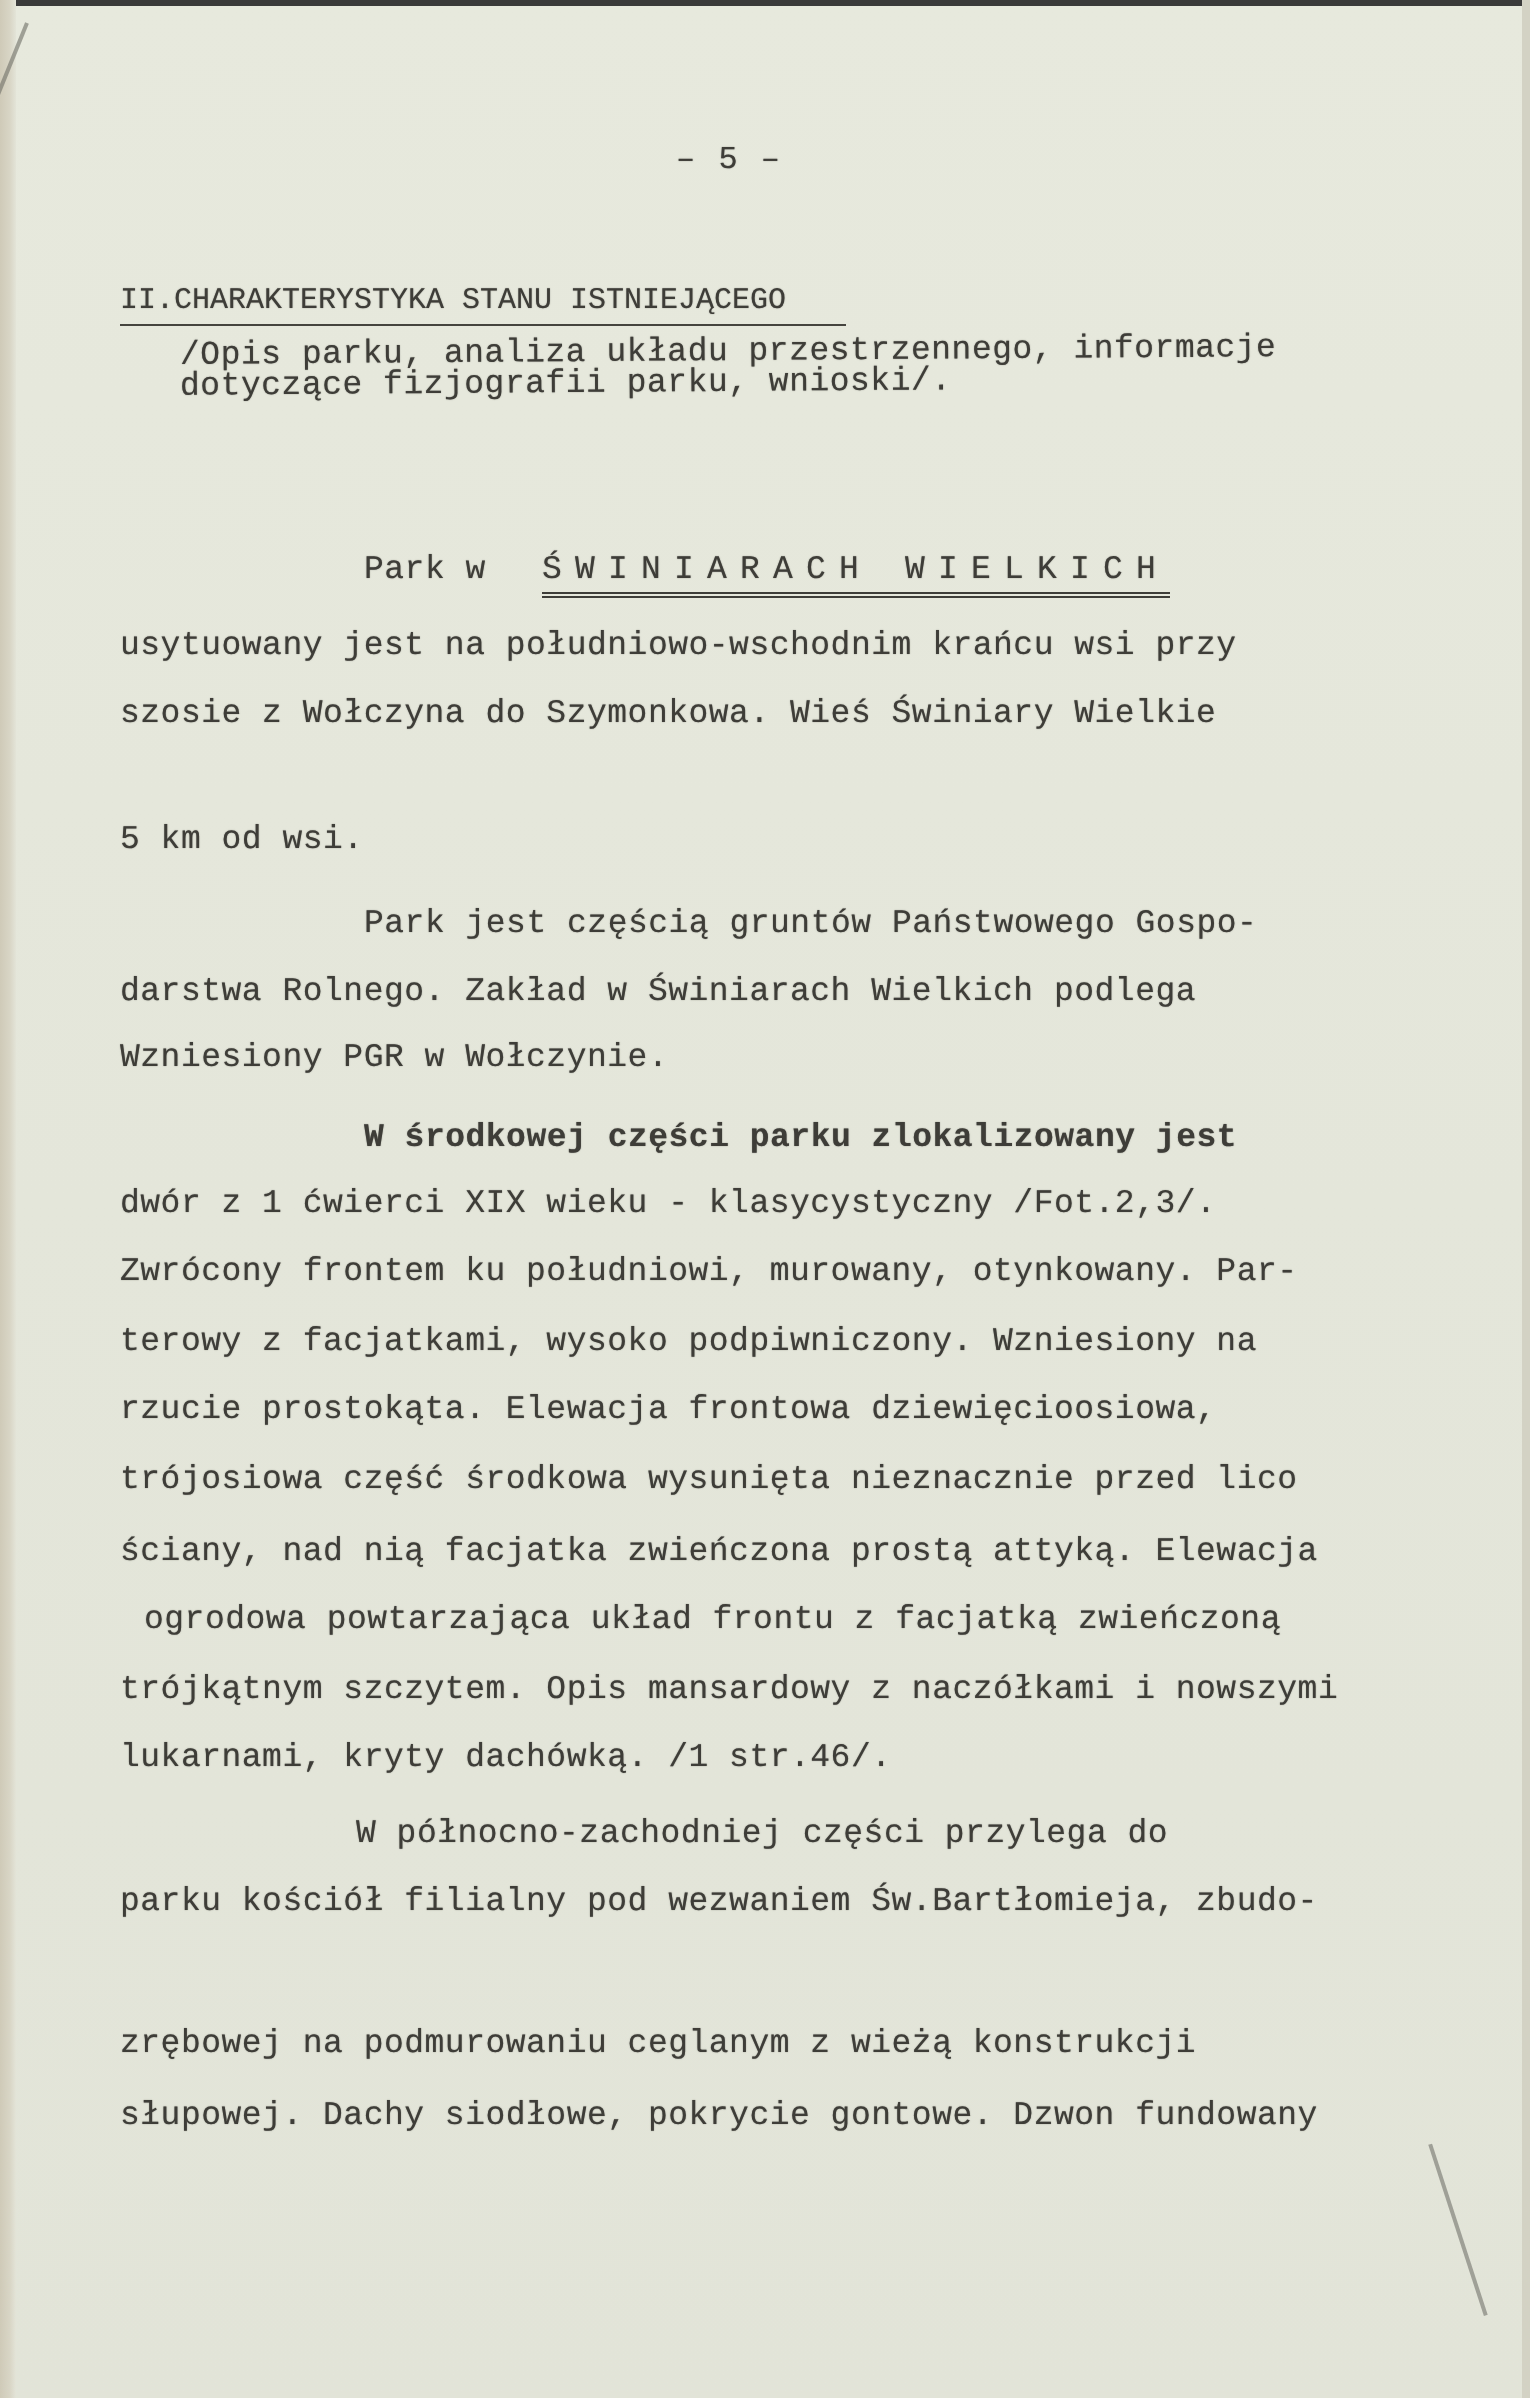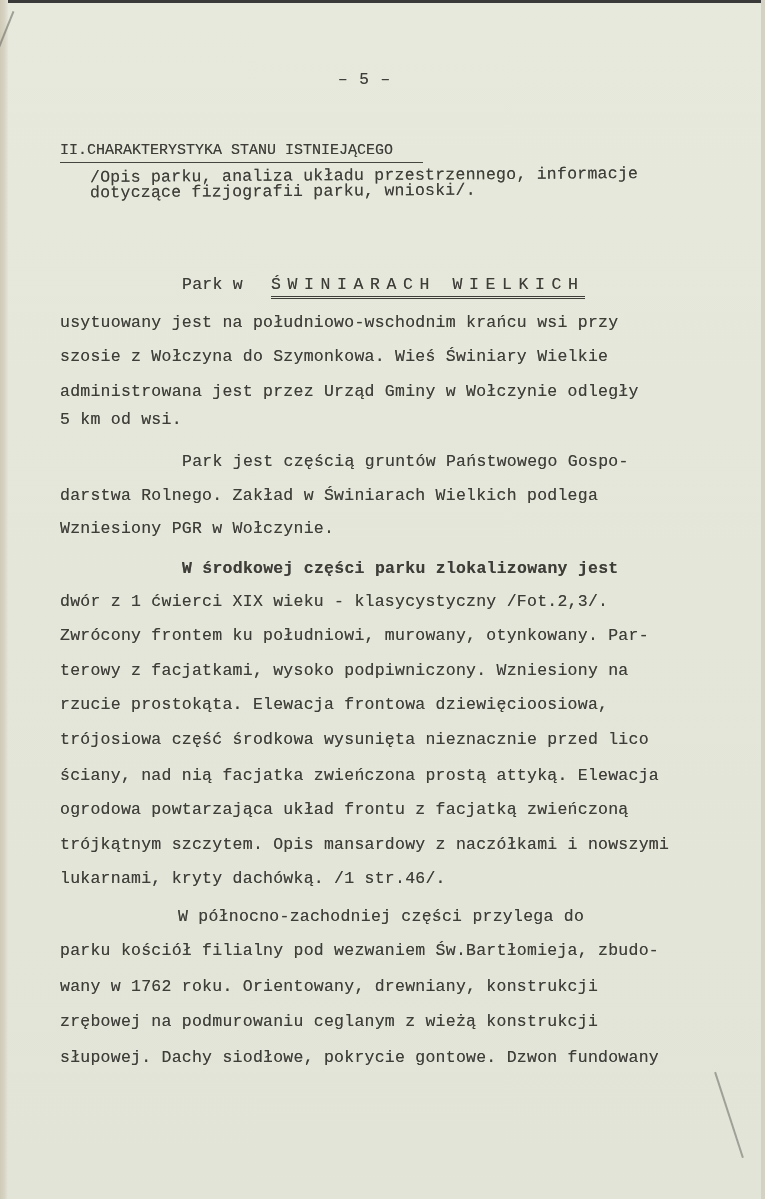--- a/index.html
+++ b/index.html
@@ -65,36 +65,34 @@
   <div class="line heading" style="left:60px; top:141px;">II.CHARAKTERYSTYKA STANU ISTNIEJĄCEGO</div>
 
   <div class="line" style="left:90px; top:166px; transform:rotate(-0.4deg);">/Opis parku, analiza układu przestrzennego, informacje</div>
   <div class="line" style="left:90px; top:182px; transform:rotate(-0.4deg);">dotyczące fizjografii parku, wnioski/.</div>
 
   <div class="line" style="left:182px; top:275px;">Park w </div>
   <div class="line spaced" style="left:271px; top:275px;">ŚWINIARACH WIELKICH</div>
 
   <div class="line" style="left:60px; top:313px;">usytuowany jest na południowo-wschodnim krańcu wsi przy</div>
   <div class="line" style="left:60px; top:347px;">szosie z Wołczyna do Szymonkowa. Wieś Świniary Wielkie</div>
-  <div class="line" style="left:60px; top:382px;">administrowana jest przez Urząd Gminy w Wołczynie odległy</div>
   <div class="line" style="left:60px; top:410px;">5 km od wsi.</div>
 
   <div class="line" style="left:182px; top:452px;">Park jest częścią gruntów Państwowego Gospo-</div>
   <div class="line" style="left:60px; top:486px;">darstwa Rolnego. Zakład w Świniarach Wielkich podlega</div>
   <div class="line" style="left:60px; top:519px;">Wzniesiony PGR w Wołczynie.</div>
 
   <div class="line" style="left:182px; top:559px;font-weight:bold;">W środkowej części parku zlokalizowany jest</div>
   <div class="line" style="left:60px; top:592px;">dwór z 1 ćwierci XIX wieku - klasycystyczny /Fot.2,3/.</div>
   <div class="line" style="left:60px; top:626px;">Zwrócony frontem ku południowi, murowany, otynkowany. Par-</div>
   <div class="line" style="left:60px; top:661px;">terowy z facjatkami, wysoko podpiwniczony. Wzniesiony na</div>
   <div class="line" style="left:60px; top:695px;">rzucie prostokąta. Elewacja frontowa dziewięcioosiowa,</div>
   <div class="line" style="left:60px; top:730px;">trójosiowa część środkowa wysunięta nieznacznie przed lico</div>
   <div class="line" style="left:60px; top:766px;">ściany, nad nią facjatka zwieńczona prostą attyką. Elewacja</div>
-  <div class="line" style="left:60px; top:800px;">ogrodowa powtarzająca układ frontu z facjatką zwieńczoną</div>
+  <div class="line" style="left:72px; top:800px;">ogrodowa powtarzająca układ frontu z facjatką zwieńczoną</div>
   <div class="line" style="left:60px; top:835px;">trójkątnym szczytem. Opis mansardowy z naczółkami i nowszymi</div>
   <div class="line" style="left:60px; top:869px;">lukarnami, kryty dachówką. /1 str.46/.</div>
 
   <div class="line" style="left:178px; top:907px;">W północno-zachodniej części przylega do</div>
   <div class="line" style="left:60px; top:941px;">parku kościół filialny pod wezwaniem Św.Bartłomieja, zbudo-</div>
-  <div class="line" style="left:60px; top:977px;">wany w 1762 roku. Orientowany, drewniany, konstrukcji</div>
   <div class="line" style="left:60px; top:1012px;">zrębowej na podmurowaniu ceglanym z wieżą konstrukcji</div>
   <div class="line" style="left:60px; top:1048px;">słupowej. Dachy siodłowe, pokrycie gontowe. Dzwon fundowany</div>
 </div>
 
 </body></html>

